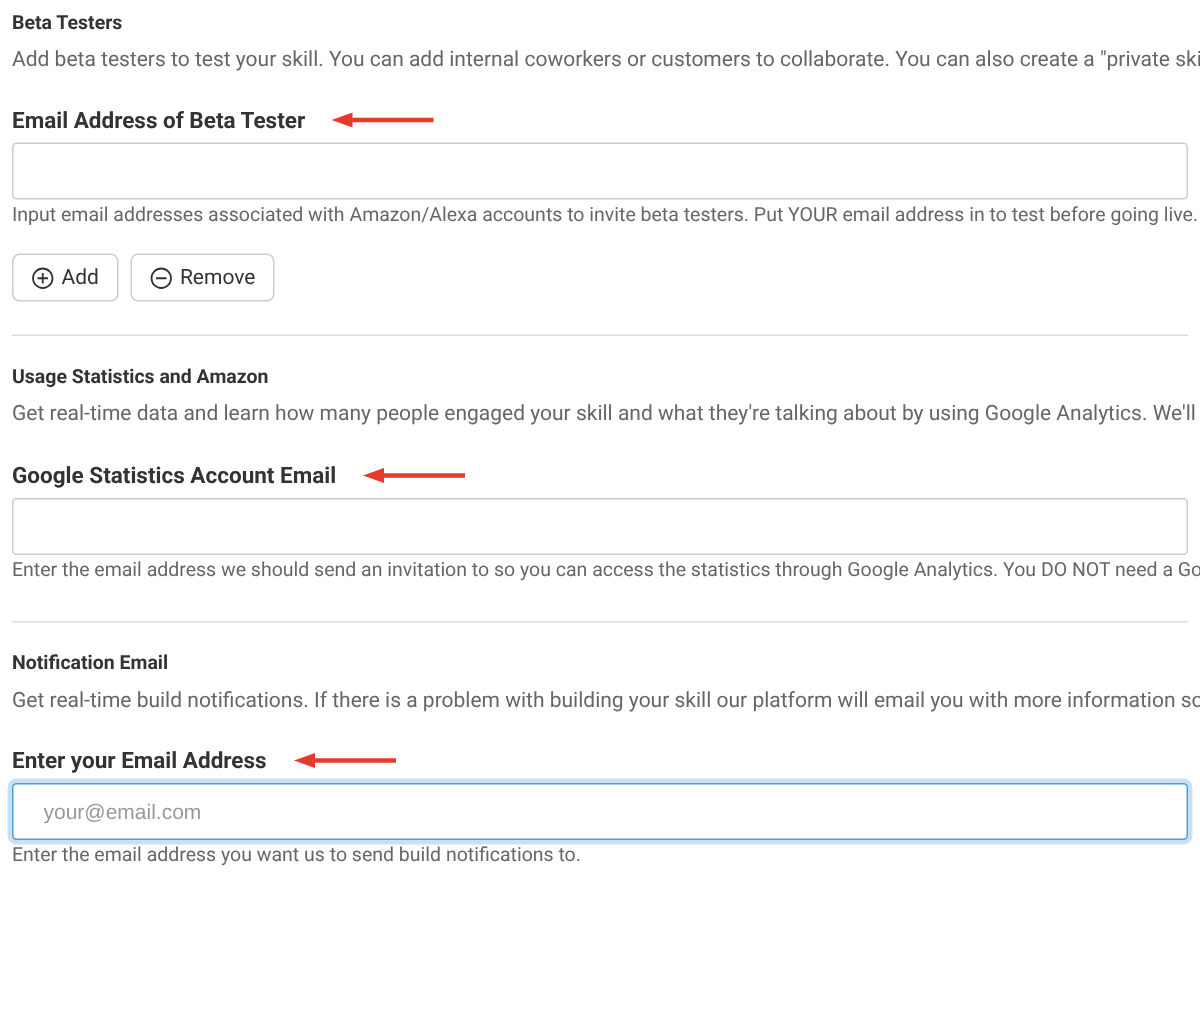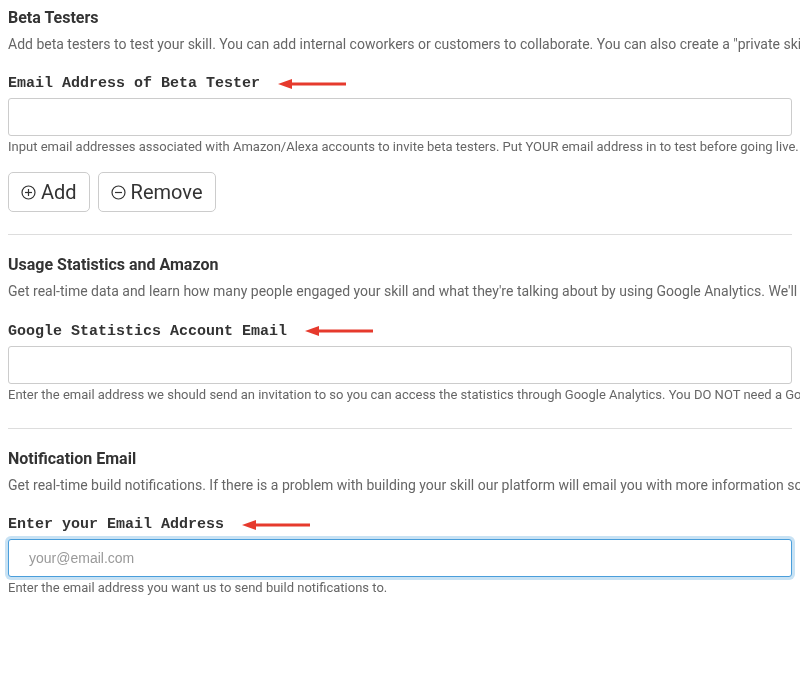--- a/index.html
+++ b/index.html
@@ -12,41 +12,40 @@
       color: #333;
       background: #fff;
       width: 800px;
       padding: 8px 8px 10px 8px;
       overflow: hidden;
     }
     .section {
       margin-bottom: 0;
     }
     .section-title {
-      font-size: 16px;
+      font-size: 13px;
       font-weight: 700;
       color: #333;
       margin-bottom: 6px;
     }
     .section-desc {
       font-size: 14px;
       color: #666;
       line-height: 1.6;
       margin-bottom: 20px;
       white-space: nowrap;
     }
     .field-label {
       font-size: 15px;
       font-weight: 700;
       color: #333;
       margin-bottom: 6px;
       display: flex;
       align-items: center;
       gap: 18px;
-      font-family: Liberation Mono, monospace;
     }
     .arrow {
       display: inline-flex;
       align-items: center;
     }
     .text-input {
       width: 100%;
       height: 38px;
       border: 1px solid #ccc;
       border-radius: 3px;
@@ -77,21 +76,21 @@
       margin-top: 14px;
     }
     .btn {
       display: inline-flex;
       align-items: center;
       gap: 5px;
       border: 1px solid #ccc;
       background: #fff;
       border-radius: 5px;
       padding: 7px 12px;
-      font-size: 20px;
+      font-size: 14px;
       color: #333;
       cursor: pointer;
       font-family: inherit;
     }
     .btn-icon {
       display: inline-flex;
       align-items: center;
     }
     .divider {
       border: none;

